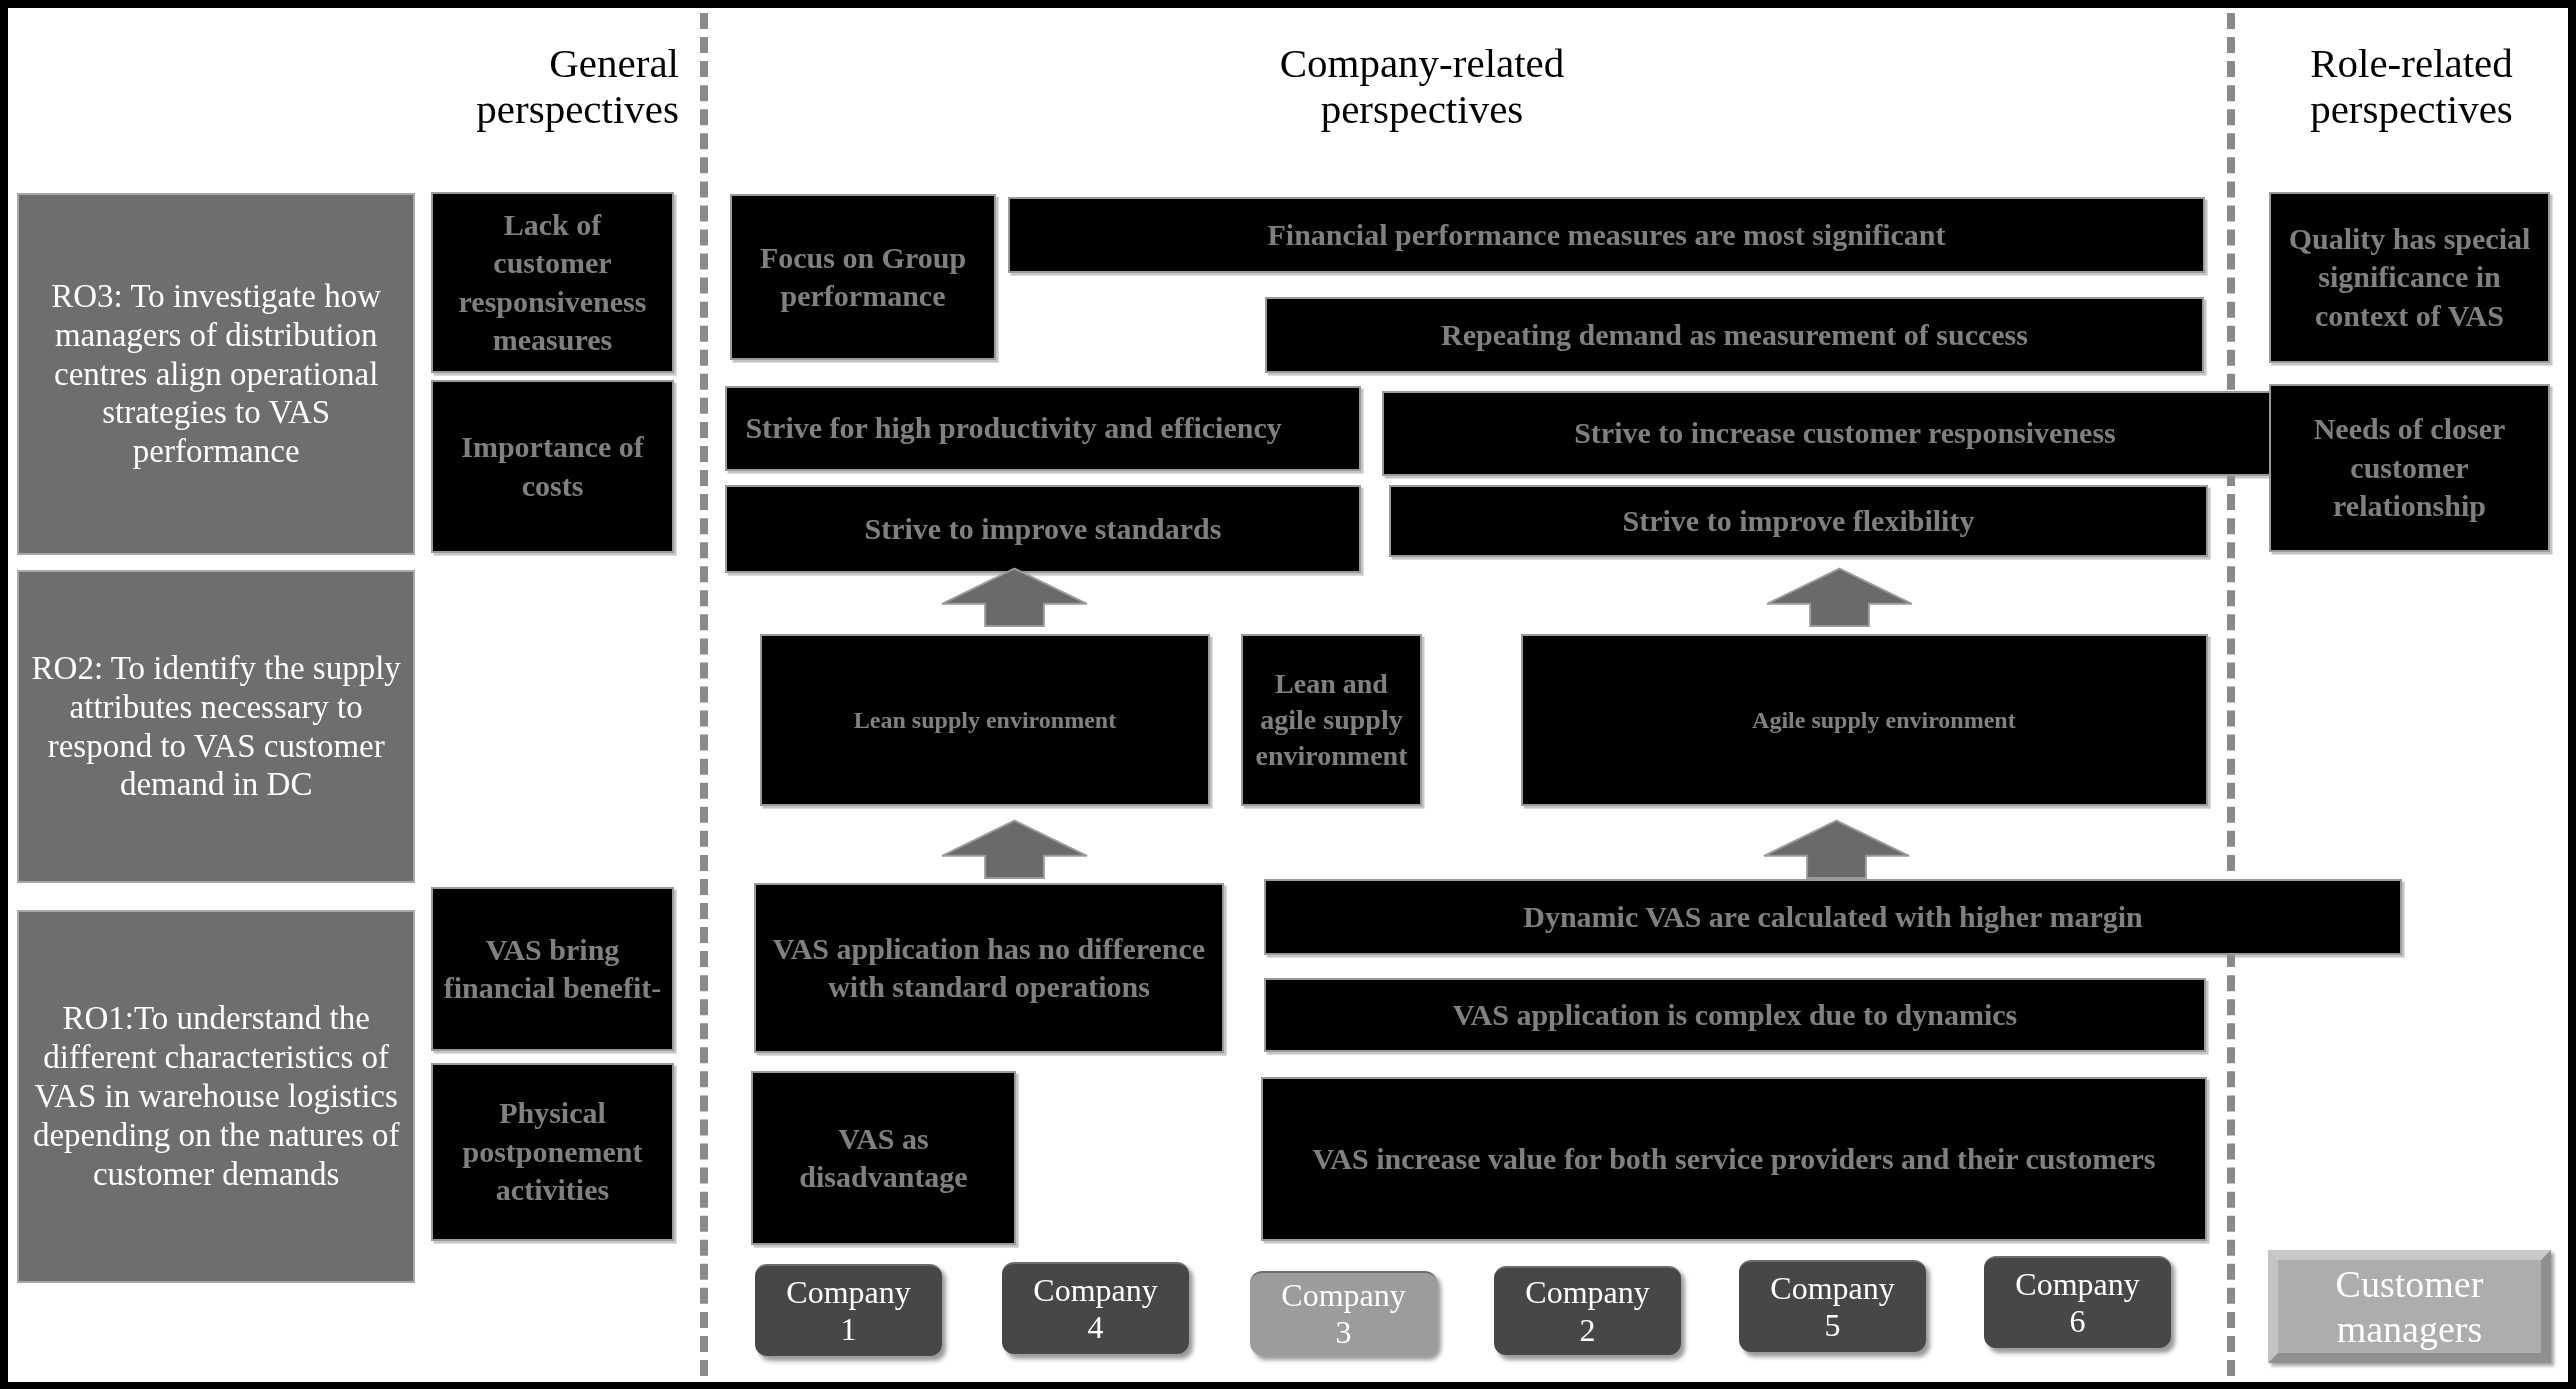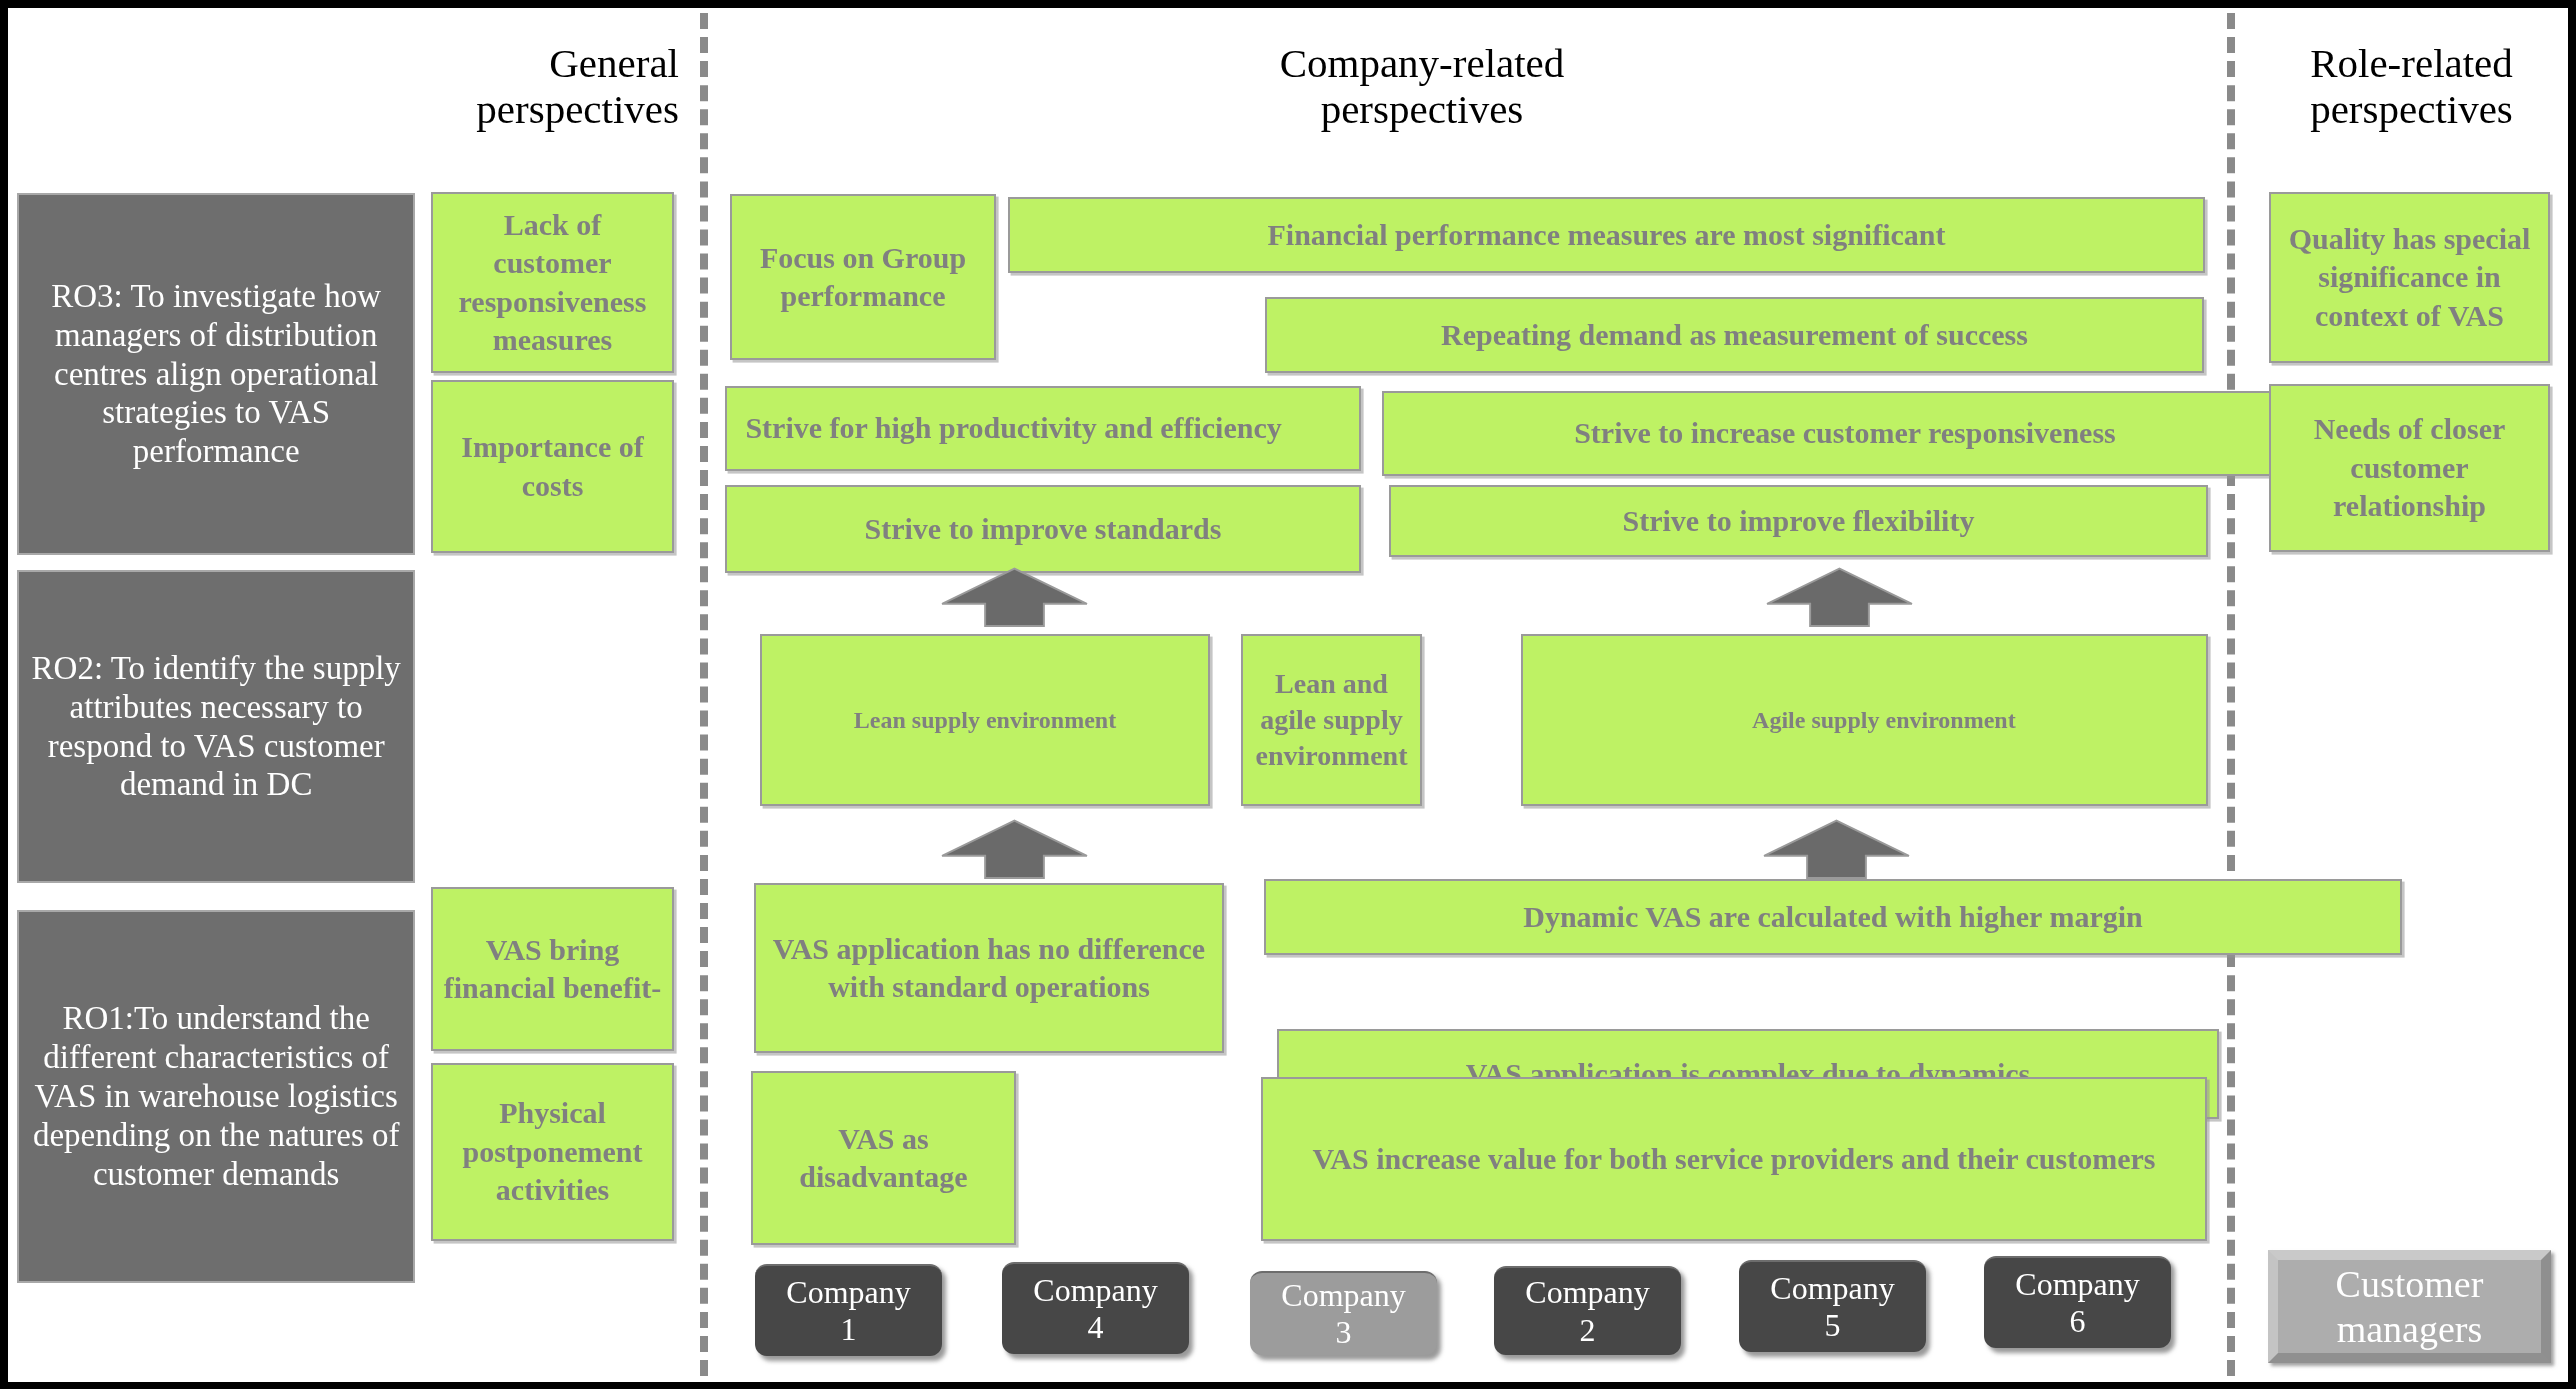--- a/index.html
+++ b/index.html
@@ -39,21 +39,21 @@
     font-size:33px;
     line-height:1.18;
     text-align:center;
     display:flex;align-items:center;justify-content:center;
     padding:2.6px 6.6px;
   }
   
   .wbox{
     position:absolute;
     box-sizing:border-box;
-    background:#bef264;
+    background:#000000;
     border:2px solid #9a9a9a;
     box-shadow:2.6px 2.6px 0 rgba(150,150,150,0.55);
     color:#808080;
     font-family:"Liberation Serif", serif;
     font-weight:700;
     font-size:30px;
     line-height:1.28;
     text-align:center;
     display:flex;align-items:center;justify-content:center;
     padding:2.6px 9.2px;
@@ -153,21 +153,21 @@
     </svg>
   </div>
   <div class="arrow-up" style="left:1753px;top:810px;width:151px;height:62px;">
     <svg width="151" height="62" viewBox="0 0 230 95" aria-hidden="true">
       <polygon points="115,4 226,58 160,58 160,92 70,92 70,58 4,58" fill="#6a6a6a" stroke="#9a9a9a" stroke-width="3"></polygon>
     </svg>
   </div>
 
   <div class="wbox" style="left:746px;top:875px;width:470px;height:170px;">VAS application has no difference with standard operations</div>
   <div class="wbox" style="left:1256px;top:871px;width:1138px;height:76px;">Dynamic VAS are calculated with higher margin</div>
-  <div class="wbox" style="left:1256px;top:1021px;width:942px;height:90px;margin-left:13px;">VAS application is complex due to dynamics</div>
+  <div class="wbox" style="left:1256px;top:970px;width:942px;height:74px;">VAS application is complex due to dynamics</div>
   <div class="wbox" style="left:743px;top:1063px;width:265px;height:174px;">VAS as disadvantage</div>
   <div class="wbox" style="left:1253px;top:1069px;width:946px;height:164px;">VAS increase value for both service providers and their customers</div>
 
   <div class="wbox" style="left:2261px;top:184px;width:281px;height:171px;">Quality has special significance in context of VAS</div>
   <div class="wbox" style="left:2261px;top:376px;width:281px;height:168px;">Needs of closer customer relationship</div>
 
   <div class="company-btn" style="left:747px;top:1256px;width:187px;height:92px;white-space:pre-line;">Company
 1</div>
   <div class="company-btn" style="left:994px;top:1254px;width:187px;height:92px;white-space:pre-line;">Company
 4</div>

